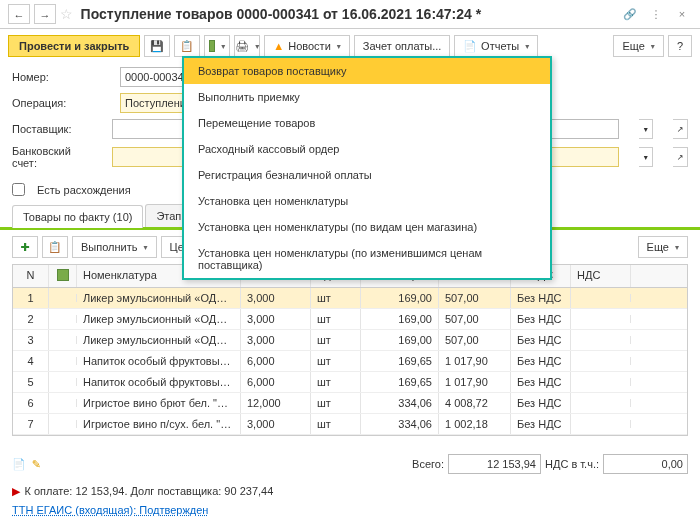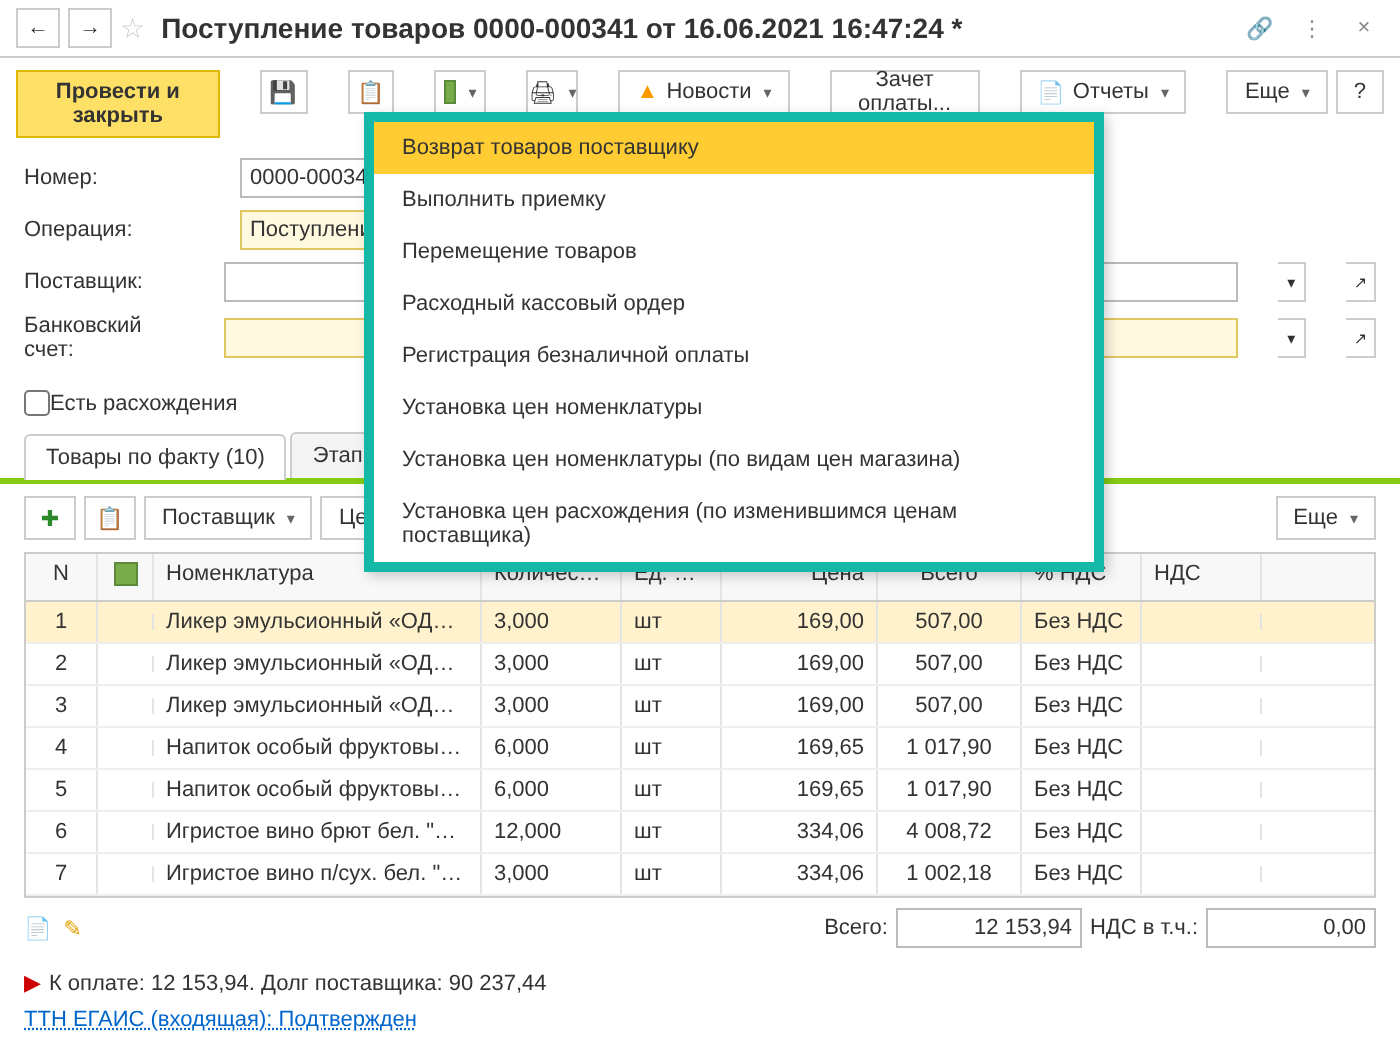--- a/index.html
+++ b/index.html
@@ -3,62 +3,62 @@
 <meta charset="utf-8">
 <style>
 *{box-sizing:border-box;margin:0;padding:0;font-family:Arial,sans-serif;font-size:11px;color:#333}
 body{background:#fff;width:700px;height:524px;position:relative;overflow:hidden}
 .topbar{display:flex;align-items:center;gap:4px;padding:4px 8px;border-bottom:1px solid #ccc}
 .nav-btn{width:22px;height:20px;border:1px solid #ccc;background:#fff;display:flex;align-items:center;justify-content:center;cursor:pointer}
 .star{color:#ccc;font-size:14px}
 .title{font-size:14px;font-weight:bold;margin-left:4px}
 .topbar-right{margin-left:auto;display:flex;gap:6px;align-items:center}
 .icon-btn{width:20px;height:18px;display:flex;align-items:center;justify-content:center;cursor:pointer;color:#888}
-.toolbar{display:flex;align-items:flex-start;gap:20px;padding:6px 8px}
+.toolbar{display:flex;align-items:flex-start;gap:4px;padding:6px 8px}
 .btn-yellow{background:#ffe066;border:1px solid #e0b800;padding:4px 10px;font-weight:bold;cursor:pointer}
 .btn{background:#fff;border:1px solid #ccc;padding:3px 8px;cursor:pointer;display:inline-flex;align-items:center;gap:4px;height:22px}
 .btn-icon{width:26px;padding:3px 4px;justify-content:center}
 .dd::after{content:"▾";font-size:8px;margin-left:2px;color:#666}
 .rss{color:#f90}
 .form{padding:4px 12px}
 .form-row{display:flex;align-items:center;gap:20px;margin-bottom:6px}
 .lbl{width:88px}
 .inp{border:1px solid #bbb;padding:2px 4px;height:20px;background:#fff}
 .inp-yellow{background:#fff9e0;border:1px solid #e0c860}
 .inp-num{width:80px}
 .inp-date{width:30px}
 .inp-op{width:150px}
 .inp-sup{width:560px}
 .inp-bank{width:560px}
 .mini-btn{width:16px;height:20px;border:1px solid #ccc;border-left:none;background:#fff;font-size:8px;display:flex;align-items:center;justify-content:center;cursor:pointer}
-.chk-row{display:flex;align-items:center;gap:0;padding:4px 12px}
+.chk-row{display:flex;align-items:center;gap:12px;padding:4px 12px}
 .tabs{display:flex;border-bottom:3px solid #84cc16;padding:0 12px;margin-top:4px}
 .tab{padding:5px 10px;border:1px solid #ccc;border-bottom:none;background:#f4f4f4;cursor:pointer;margin-right:2px;border-radius:3px 3px 0 0}
 .tab.active{background:#fff;position:relative;top:1px}
 .subbar{display:flex;align-items:center;gap:4px;padding:6px 12px}
 .grid{margin:0 12px;border:1px solid #ccc}
 .ghdr{display:flex;background:#f8f8f8;border-bottom:1px solid #ccc}
 .gc{padding:4px 6px;border-right:1px solid #e4e4e4;overflow:hidden;white-space:nowrap;text-overflow:ellipsis}
 .c-n{width:36px;text-align:center}
 .c-ic{width:28px;text-align:center}
 .c-nom{width:164px}
 .c-qty{width:70px;}
 .c-um{width:50px}
 .c-pr{width:78px;text-align:right}
-.c-tot{width:72px;text-align:center}
+.c-tot{width:72px;text-align:left}
 .c-vat{width:60px}
 .c-nds{width:60px}
 .grow{display:flex;border-bottom:1px solid #eee;height:21px;align-items:center}
 .grow.sel{background:#fff2cc}
 .footer{position:absolute;bottom:44px;left:0;right:0;padding:6px 12px;display:flex;align-items:center;gap:6px}
 .ftr-r{margin-left:auto;display:flex;align-items:center;gap:4px}
 .status1{position:absolute;bottom:26px;left:12px;color:#c00}
 .status2{position:absolute;bottom:8px;left:12px;color:#06c;text-decoration:underline dotted;cursor:pointer}
 .redarr{color:#c00;margin-right:4px}
-.dropdown{position:absolute;top:56px;left:182px;width:370px;background:#fff;border:5px solid #14b8a6;box-shadow:2px 2px 6px rgba(0,0,0,0.2);z-index:100}
+.dropdown{position:absolute;top:56px;left:182px;width:370px;background:#fff;border:2px solid #14b8a6;box-shadow:2px 2px 6px rgba(0,0,0,0.2);z-index:100}
 .dd-item{padding:7px 14px;cursor:pointer}
 .dd-item.hl{background:#ffcc33}
 .green{color:#2a8a2a}
 .doc-ic{color:#5a8a3a}
 .sq-ic{width:12px;height:12px;display:inline-block;background:#7aab4a;border:1px solid #5a8a3a}
 </style>
 </head>
 <body>
 
 <div class="topbar">
@@ -139,21 +139,21 @@
   <div class="tab">Комментарий</div>
 </div>
 
 <div class="subbar">
   <button class="btn btn-icon">
       <span class="green">✚</span>
     </button>
   <button class="btn btn-icon">
       <span>📋</span>
     </button>
-  <button class="btn dd">Поставщик</button>
+  <button class="btn dd">Выполнить</button>
   <button class="btn dd">Цены</button>
   <button class="btn dd">Сопоставить</button>
   <button class="btn btn-icon">
       <span>▮▮▮</span>
     </button>
   <button class="btn btn-icon">
       <span>⇧</span>
     </button>
   <button class="btn btn-icon">
       <span>⇩</span>
@@ -270,15 +270,15 @@
 
 <div class="dropdown">
   <div id="ddlist">
       <div class="dd-item hl">Возврат товаров поставщику</div>
       <div class="dd-item">Выполнить приемку</div>
       <div class="dd-item">Перемещение товаров</div>
       <div class="dd-item">Расходный кассовый ордер</div>
       <div class="dd-item">Регистрация безналичной оплаты</div>
       <div class="dd-item">Установка цен номенклатуры</div>
       <div class="dd-item">Установка цен номенклатуры (по видам цен магазина)</div>
-      <div class="dd-item">Установка цен расхождения (по изменившимся ценам поставщика)</div>
+      <div class="dd-item">Установка цен номенклатуры (по изменившимся ценам поставщика)</div>
     </div>
 </div>
 
 </body></html>

